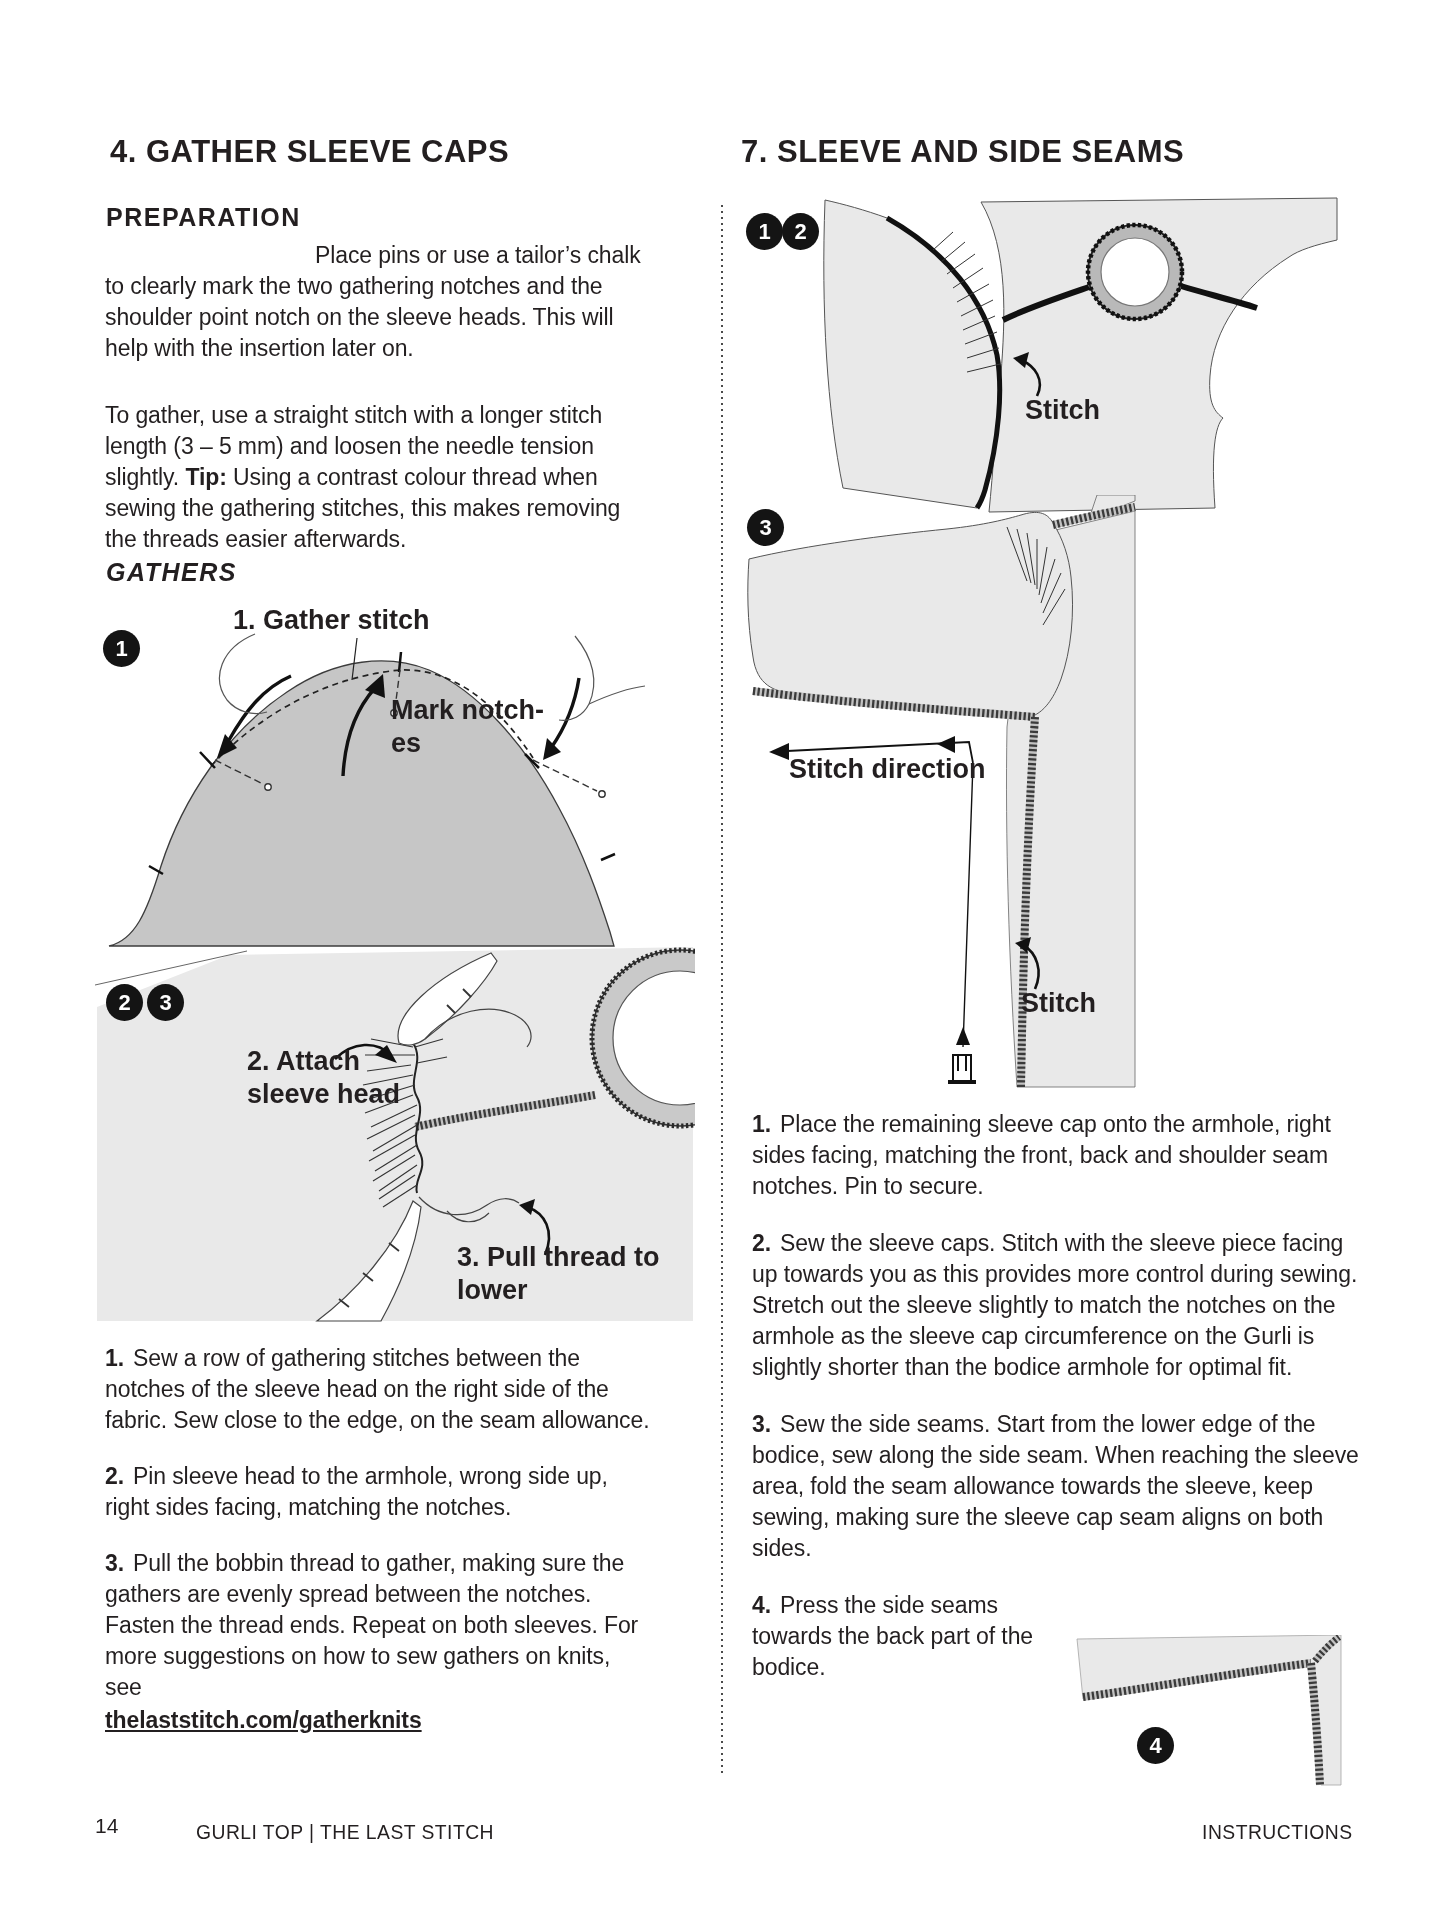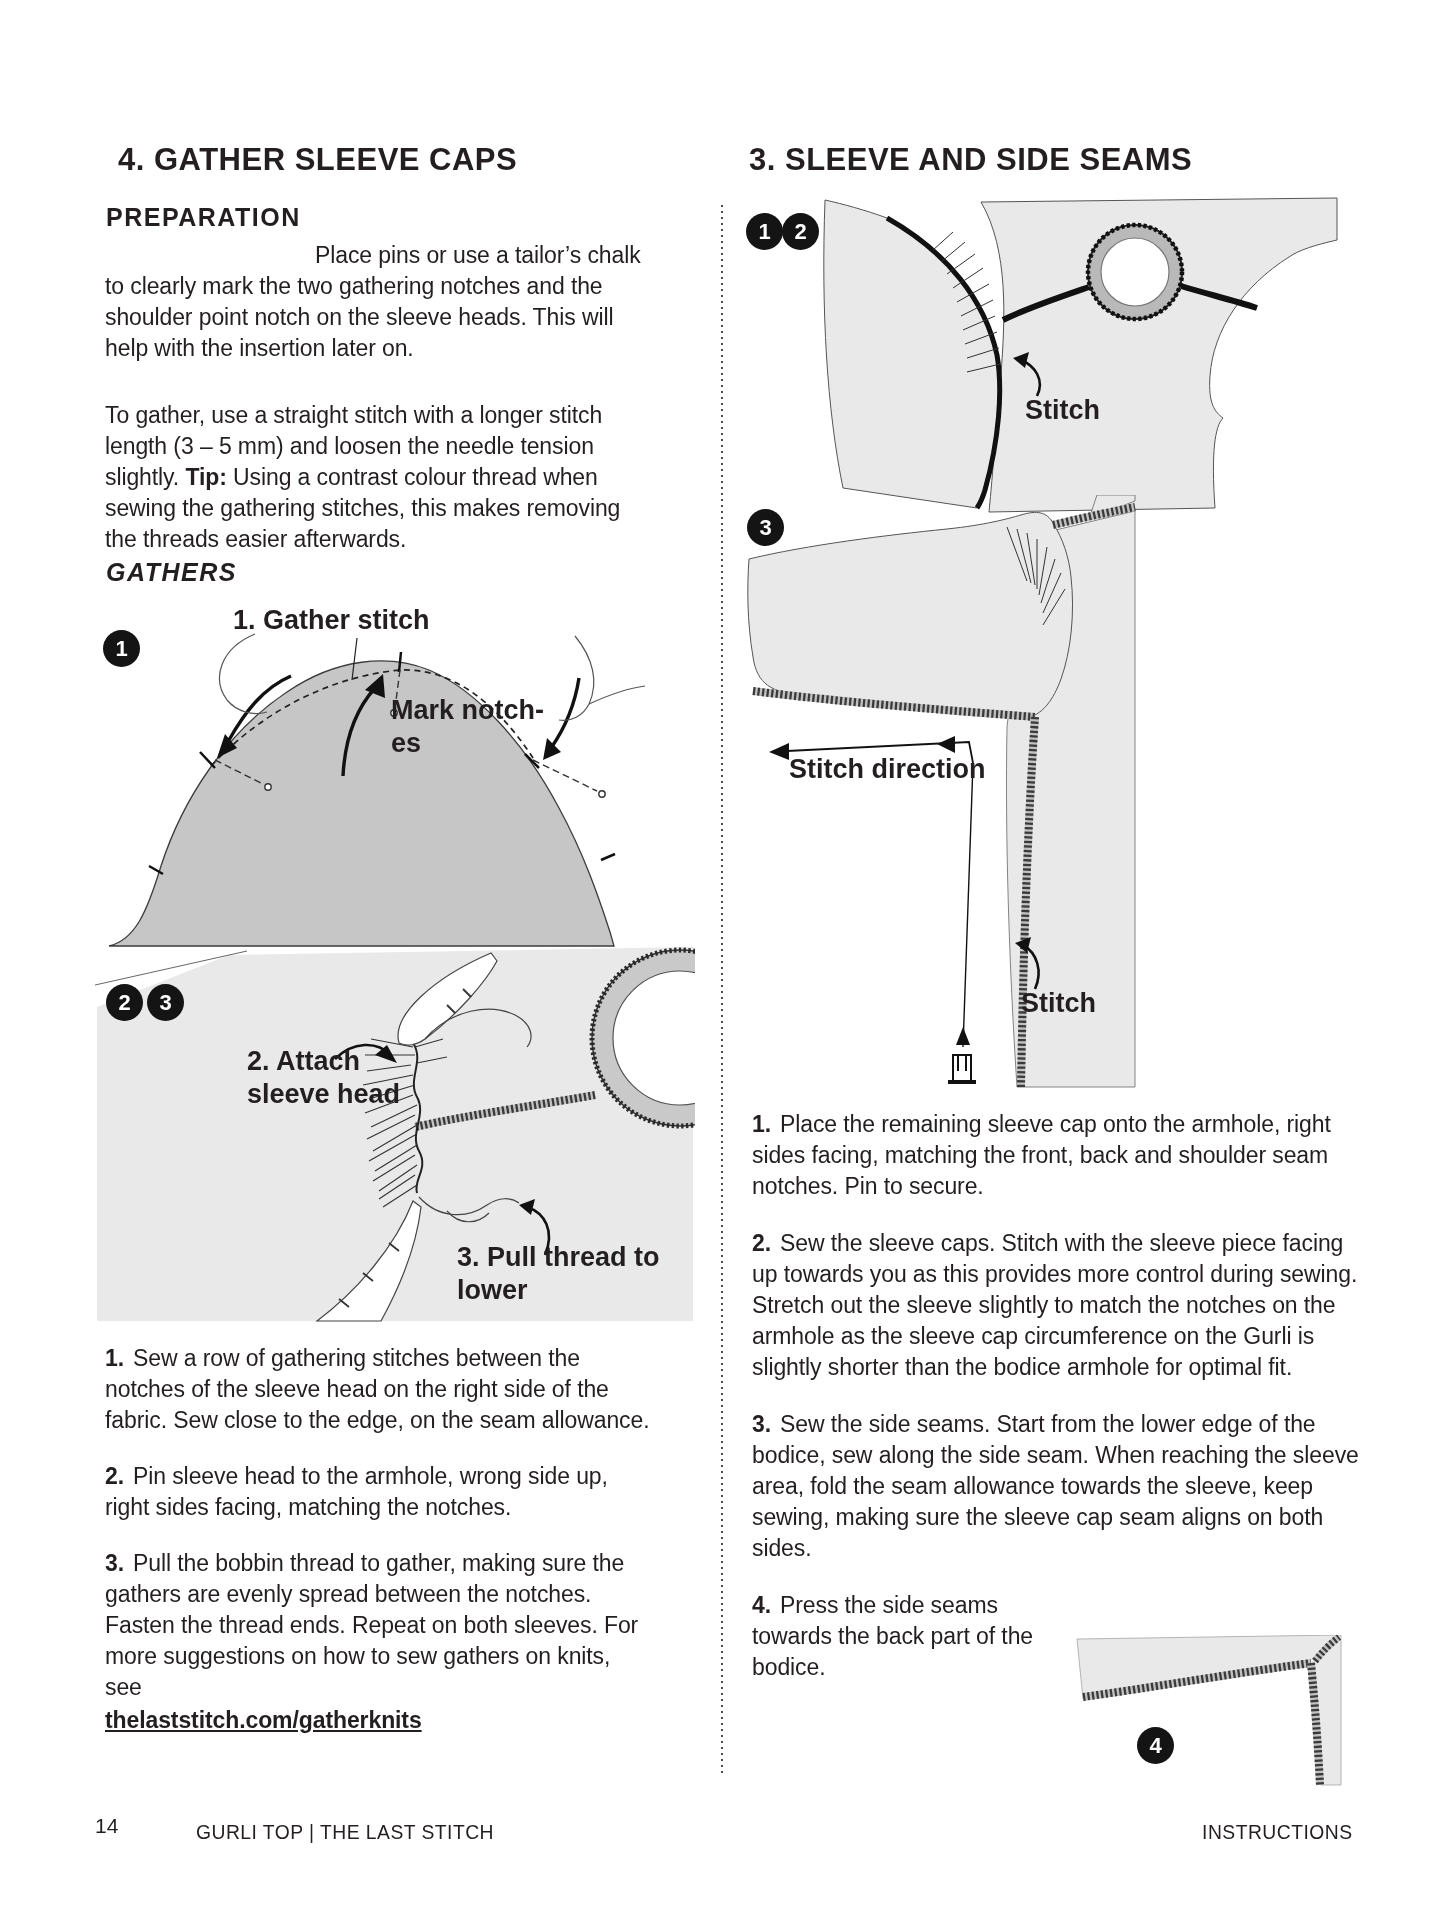--- a/index.html
+++ b/index.html
@@ -1,18 +1,18 @@
 <!DOCTYPE html>
 <html><head>
 <meta charset="utf-8">
 <style>
   html,body{margin:0;padding:0;background:#888;}
   #page{position:relative;width:1445px;height:1922px;background:#fff;overflow:hidden;
         font-family:"Liberation Sans","DejaVu Sans",sans-serif;color:#231f20;}
-  .h1{position:absolute;margin:12px;font-size:31px;font-weight:800;letter-spacing:.5px;white-space:nowrap;}
+  .h1{position:absolute;margin:4px;font-size:31px;font-weight:800;letter-spacing:.5px;white-space:nowrap;}
   .h2{position:absolute;margin:0;font-size:25px;font-weight:800;letter-spacing:1.5px;white-space:nowrap;}
   .body{position:absolute;margin:0;font-size:23px;line-height:31px;letter-spacing:-.1px;}
   .indent{text-indent:210px;}
   .steps{position:absolute;font-size:23px;line-height:31px;letter-spacing:-.1px;}
   .steps p{margin:1px 0 25px 0;}
   .stepnum{font-weight:bold;margin-right:9px;}
   .doclink{display:block;font-weight:bold;text-decoration:underline;margin-top:2px;}
   .dia{position:absolute;}
   .dia svg{position:absolute;left:0;top:0;}
   .badge{position:absolute;width:37px;height:37px;border-radius:50%;background:#141414;color:#fff;
@@ -145,21 +145,21 @@
       <span style="display:block">lower</span>
     </div>
   </div>
 
   <div class="steps" style="left:105px;top:1342px;width:548px;">
     <p><b class="stepnum">1.</b><span>Sew a row of gathering stitches between the notches of the sleeve head on the right side of the fabric. Sew close to the edge, on the seam allowance.</span></p>
     <p><b class="stepnum">2.</b><span>Pin sleeve head to the armhole, wrong side up, right sides facing, matching the notches.</span></p>
     <p><b class="stepnum">3.</b><span>Pull the bobbin thread to gather, making sure the gathers are evenly spread between the notches. Fasten the thread ends. Repeat on both sleeves. For more suggestions on how to sew gathers on knits, see</span><span class="doclink">thelaststitch.com/gatherknits</span></p>
   </div>
 
-  <h1 class="h1" style="left:737px;top:130px;">3. SLEEVE AND SIDE SEAMS</h1>
+  <h1 class="h1" style="left:737px;top:130px;">7. SLEEVE AND SIDE SEAMS</h1>
 
   <div class="dia" style="left:737px;top:190px;width:708px;height:340px;">
     <svg width="708" height="340" viewBox="0 0 708 340">
 
       <path d="M244,12 L600,8 L600,50 C578,55 562,60 552,67 C506,96 476,140 473,186 C471,214 478,222 486,228 C478,236 474,262 478,318 L252,322 C256,282 259,234 264,184 C268,130 272,60 244,12 Z" fill="#e9e9e9" stroke="#555" stroke-width="1"></path>
 
       <path d="M88,10 C84,120 90,220 106,298 L240,318 C242,315 245,310 248,300 C262,250 266,200 260,165 C248,110 210,62 150,28 C128,20 106,14 88,10 Z" fill="#e9e9e9" stroke="#555" stroke-width="1"></path>
 
       <path d="M150,28 C210,62 248,110 260,165 C266,200 262,250 248,300 C245,310 242,315 240,318" fill="none" stroke="#111" stroke-width="5"></path>
 

